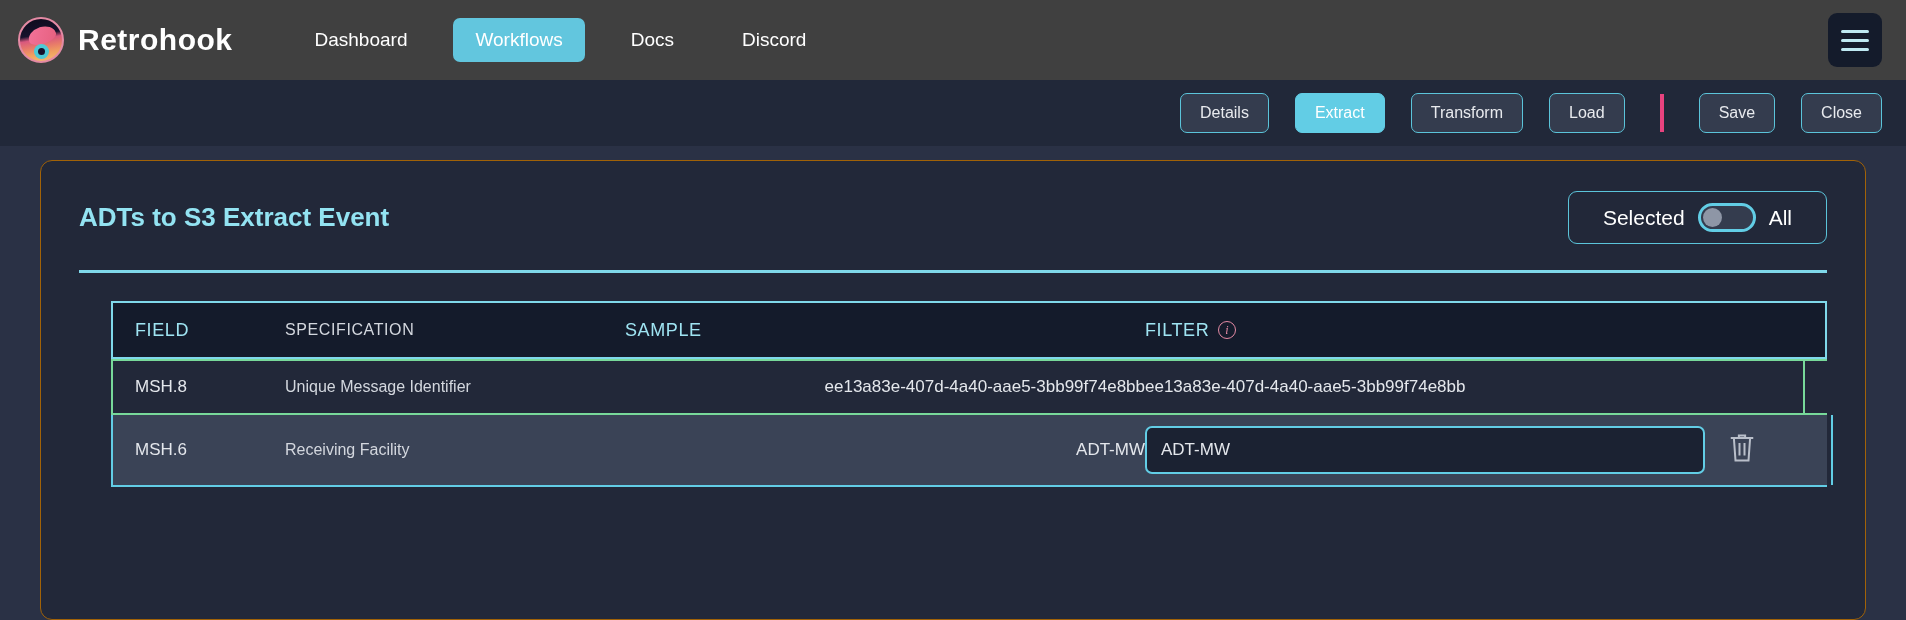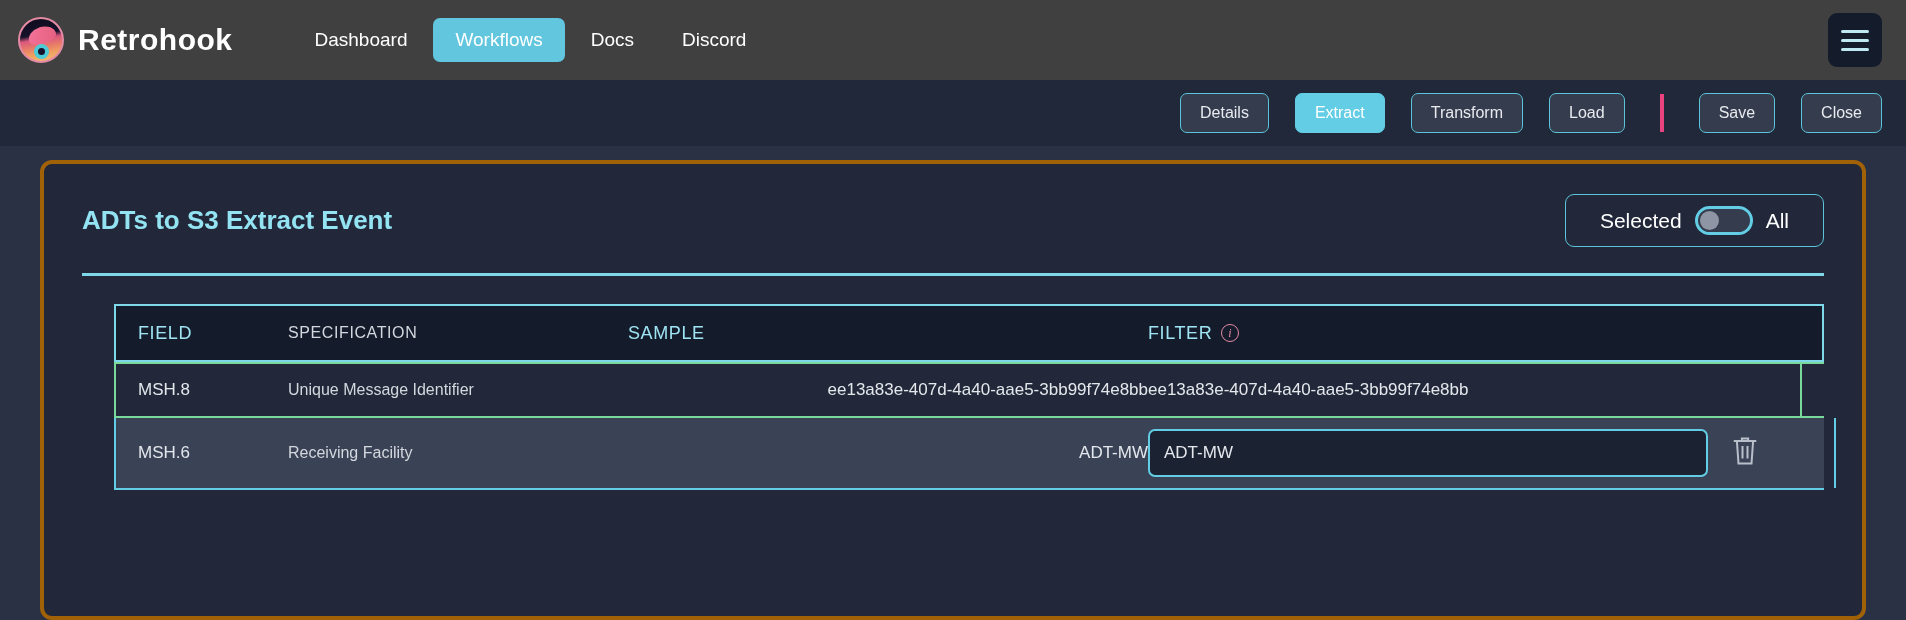--- a/index.html
+++ b/index.html
@@ -63,21 +63,21 @@
   .brand-name {
     color: #ffffff;
     font-size: 30px;
     font-weight: bold;
     letter-spacing: 0.5px;
   }
 
   .nav-links {
     display: flex;
     align-items: center;
-    gap: 4px;
+    gap: 24px;
   }
 
   .nav-link {
     color: #ffffff;
     font-size: 19px;
     padding: 11px 22px;
     border-radius: 7px;
     white-space: nowrap;
     cursor: pointer;
   }
@@ -169,21 +169,21 @@
 
   
   .stage {
     background: #2a3145;
     height: calc(620px - 80px - 66px);
     padding: 14px 40px 0 40px;
   }
 
   .card {
     background: #222839;
-    border: 4px solid #a16207;
+    border: 1px solid #a16207;
     border-radius: 12px;
     height: 100%;
     padding: 30px 38px 0 38px;
   }
 
   .card-head {
     display: flex;
     align-items: center;
     justify-content: space-between;
   }

